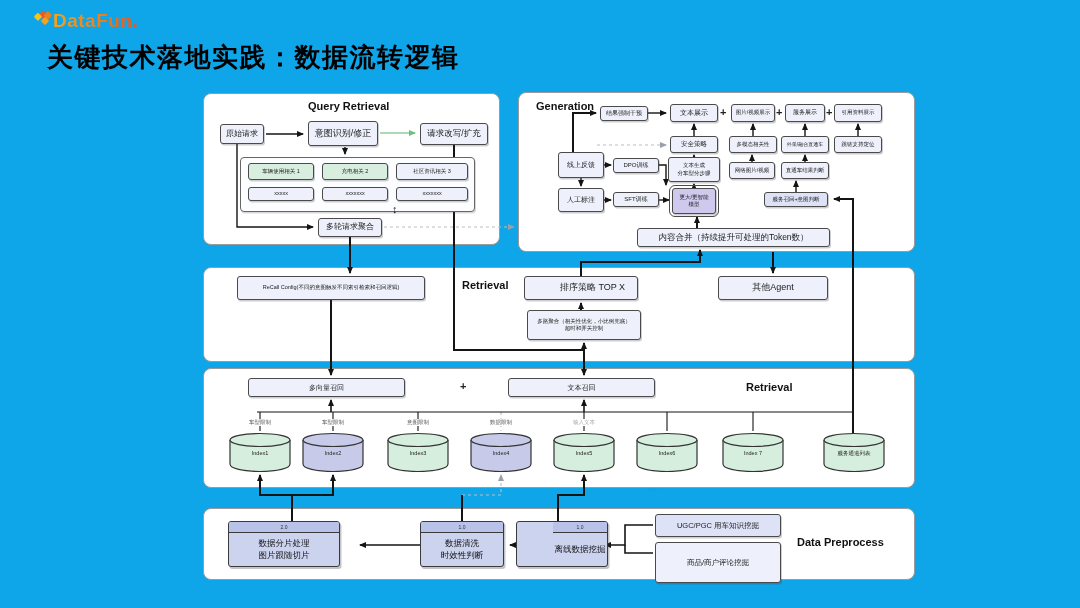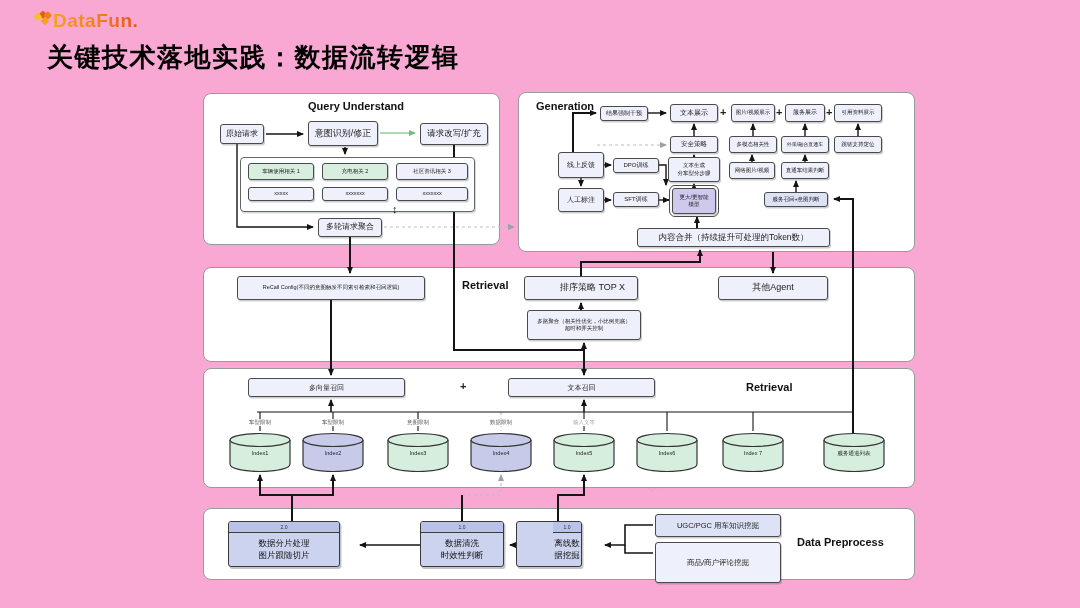--- a/index.html
+++ b/index.html
@@ -1,16 +1,16 @@
 <!DOCTYPE html>
 <html><head>
 <meta charset="utf-8">
 <style>
   html,body{margin:0;padding:0;background:#fff;}
-  #canvas{position:relative;width:1080px;height:608px;background:#f9a8d4;overflow:hidden;
+  #canvas{position:relative;width:1080px;height:608px;background:#0ea5e9;overflow:hidden;
     font-family:"Liberation Sans","DejaVu Sans",sans-serif;color:#111;}
   .wm{position:absolute;color:#2a3550;opacity:.07;font-size:9px;transform:rotate(-18deg);
     white-space:pre-line;z-index:0;text-align:center;pointer-events:none;}
   #logo{position:absolute;left:34px;top:10px;display:flex;align-items:center;gap:5px;z-index:4;}
   .dots{width:6px;height:6px;background:#f6a21d;border-radius:1px;transform:rotate(45deg);
     box-shadow:-8px 2px 0 #f0c51f,-2px -6px 0 #ef7f1a,-6px -3px 0 #e85c1c;margin-left:8px;}
   .logo-text{font-weight:800;font-size:19px;letter-spacing:.5px;
     background:linear-gradient(90deg,#f6a21d 0%,#ef7f1a 55%,#e8531c 100%);
     -webkit-background-clip:text;background-clip:text;color:transparent;}
   #page-title{position:absolute;left:47px;top:40px;font-size:26px;font-weight:800;color:#000;
@@ -65,21 +65,21 @@
     <span class="logo-text">DataFun.</span>
   </div>
   <div id="page-title">关键技术落地实践：数据流转逻辑</div>
 
   <div class="sec" style="left:203px;top:93px;width:297px;height:152px;"></div>
   <div class="sec" style="left:518px;top:92px;width:397px;height:160px;"></div>
   <div class="sec" style="left:203px;top:267px;width:712px;height:95px;"></div>
   <div class="sec" style="left:203px;top:368px;width:712px;height:120px;"></div>
   <div class="sec" style="left:203px;top:508px;width:712px;height:72px;"></div>
 
-  <div class="sec-label" style="left:308px;top:100px;">Query Understand</div>
+  <div class="sec-label" style="left:308px;top:100px;">Query Retrieval</div>
   <div class="sec-label" style="left:536px;top:100px;">Generation</div>
   <div class="sec-label" style="left:462px;top:279px;">Retrieval</div>
   <div class="sec-label" style="left:746px;top:381px;">Retrieval</div>
   <div class="sec-label" style="left:797px;top:536px;">Data Preprocess</div>
 
   <div class="node" style="left:220px;top:124px;width:44px;height:20px;font-size:8px;">原始请求</div>
   <div class="node" style="left:308px;top:121px;width:70px;height:25px;font-size:9px;">意图识别/修正</div>
   <div class="node" style="left:420px;top:123px;width:68px;height:22px;font-size:8.5px;">请求改写/扩充</div>
   <div class="node container" style="left:240px;top:157px;width:235px;height:55px;background:#fcfdff;"></div>
   <div class="node green" style="left:248px;top:163px;width:66px;height:17px;font-size:5.5px;">车辆使用相关 1</div>
@@ -192,21 +192,21 @@
   <div class="pp-box" style="left:228px;top:521px;width:112px;height:46px;">
     <div class="pp-head">2.0</div>
     <div class="pp-body">数据分片处理
 图片跟随切片</div>
   </div>
   <div class="pp-box" style="left:420px;top:521px;width:84px;height:46px;">
     <div class="pp-head">1.0</div>
     <div class="pp-body">数据清洗
 时效性判断</div>
   </div>
-  <div class="pp-box" style="left:516px;top:521px;width:66px;height:46px;padding-left:36px;">
+  <div class="pp-box" style="left:516px;top:521px;width:92px;height:46px;padding-left:36px;">
     <div class="pp-head">1.0</div>
     <div class="pp-body">离线数据挖掘</div>
   </div>
   <div class="node lightpv" style="left:655px;top:514px;width:126px;height:23px;font-size:7.5px;">UGC/PGC 用车知识挖掘</div>
   <div class="node" style="left:655px;top:542px;width:126px;height:41px;font-size:7.5px;">商品/商户评论挖掘</div>
 
   <svg id="arrows" width="1080" height="608">
     <defs>
       <marker id="mB" markerUnits="userSpaceOnUse" markerWidth="8" markerHeight="8" refX="6" refY="3" orient="auto">
         <path d="M0,0 L7,3 L0,6 z" fill="#141414"></path>

